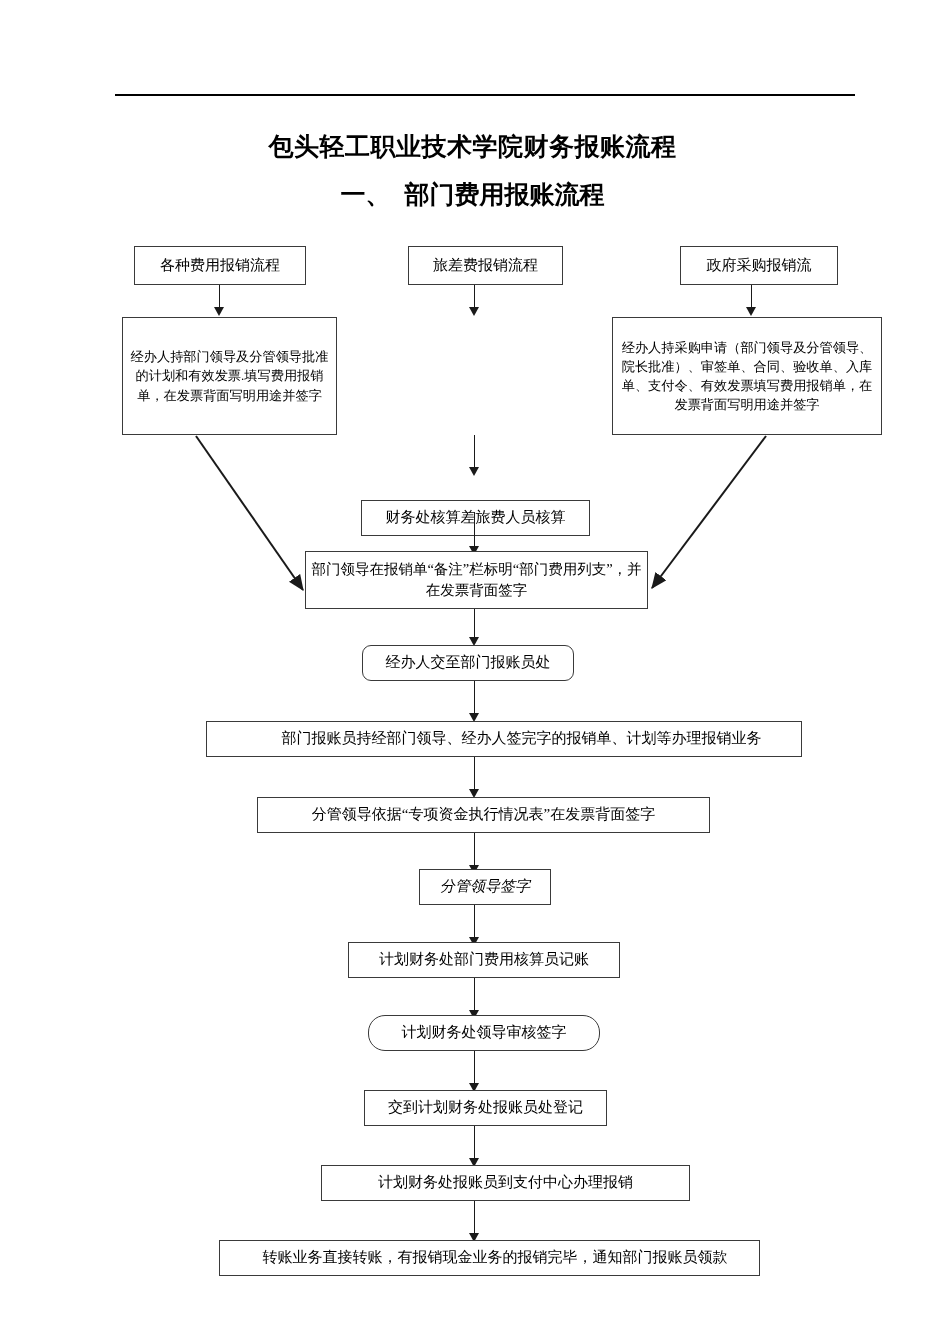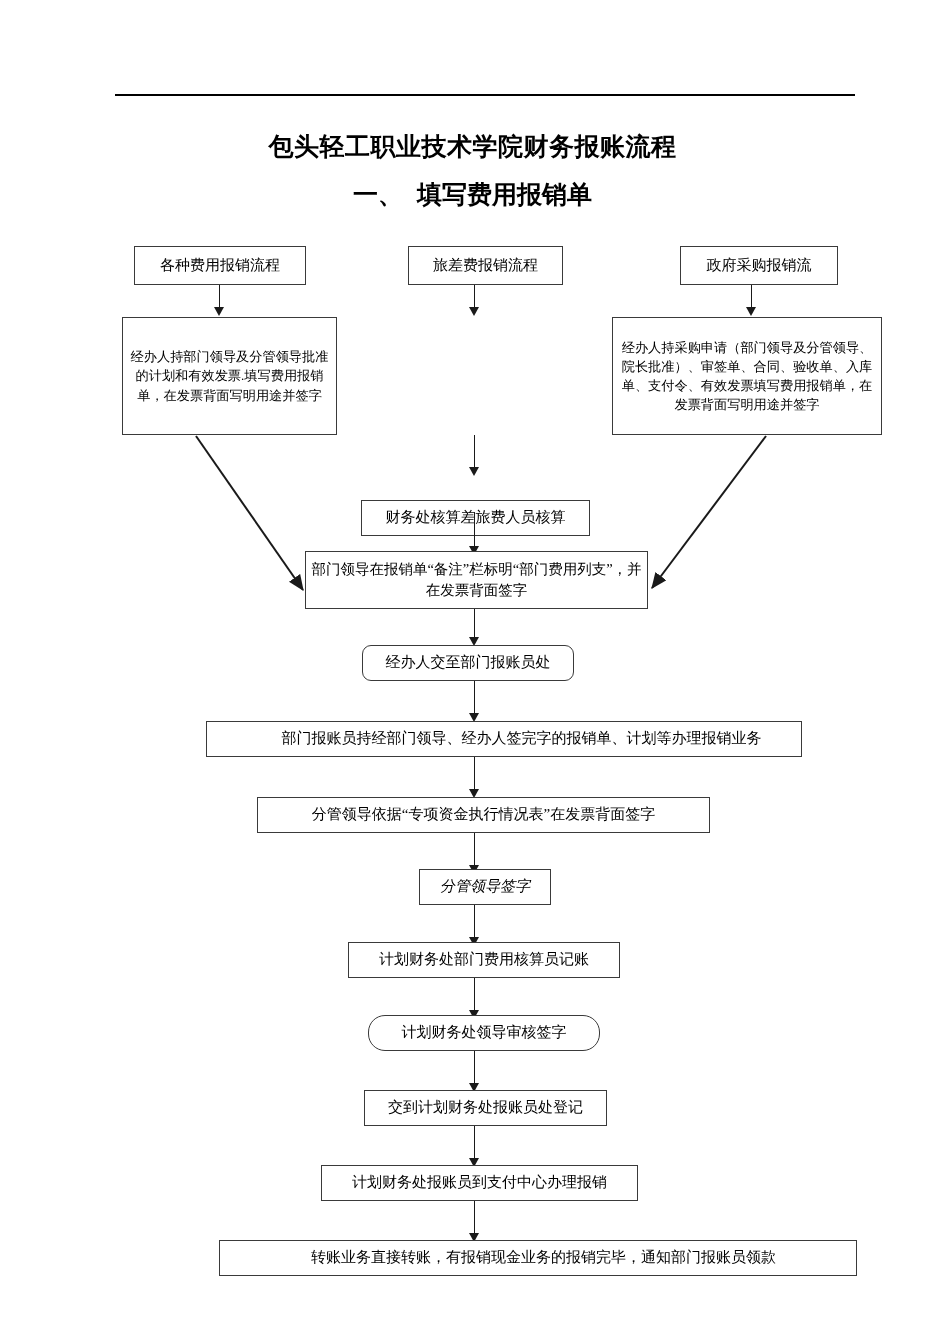--- a/index.html
+++ b/index.html
@@ -96,21 +96,21 @@
 </head>
 <body>
 
 <div id="page">
 
   <div class="rule"></div>
 
   <div class="title-main">包头轻工职业技术学院财务报账流程</div>
 
   <div class="title-sub">
-    <span class="num">一、</span><span>填写费用报销单</span>
+    <span class="num">一、</span><span>部门费用报账流程</span>
   </div>
 
   <div class="node" style="left:134px; top:246px; width:172px; height:39px;">
     <span class="inner">各种费用报销流程</span>
   </div>
 
   <div class="node" style="left:680px; top:246px; width:158px; height:39px;">
     <span class="inner">政府采购报销流</span>
   </div>
 
@@ -205,24 +205,24 @@
   <div class="vline" style="left:474px; top:1051px; height:36px;"></div>
   <div class="arrowhead" style="left:469px; top:1083px;"></div>
 
   <div class="node" style="left:364px; top:1090px; width:243px; height:36px;">
     <span class="inner">交到计划财务处报账员处登记</span>
   </div>
 
   <div class="vline" style="left:474px; top:1126px; height:36px;"></div>
   <div class="arrowhead" style="left:469px; top:1158px;"></div>
 
-  <div class="node" style="left:321px; top:1165px; width:317px; height:36px;">
+  <div class="node" style="left:321px; top:1165px; width:369px; height:36px;">
     <span class="inner">计划财务处报账员到支付中心办理报销</span>
   </div>
 
   <div class="vline" style="left:474px; top:1201px; height:36px;"></div>
   <div class="arrowhead" style="left:469px; top:1233px;"></div>
 
-  <div class="node" style="left:219px; top:1240px; width:638px; height:36px;padding-left:16px;">
+  <div class="node" style="left:219px; top:1240px; width:541px; height:36px;padding-left:16px;">
     <span class="inner">转账业务直接转账，有报销现金业务的报销完毕，通知部门报账员领款</span>
   </div>
 
 </div>
 
 </body></html>

